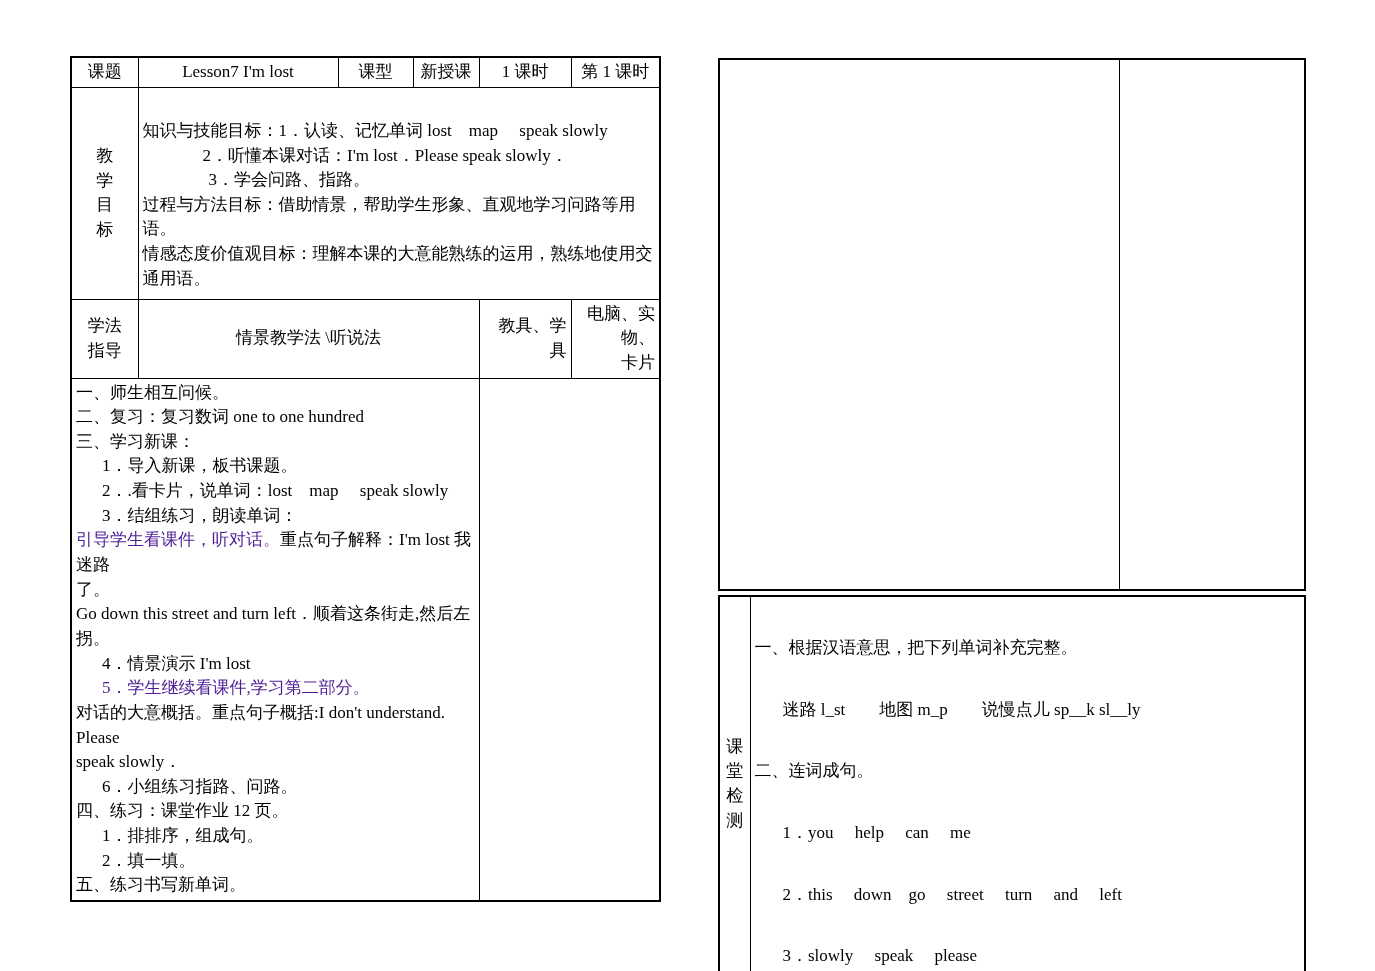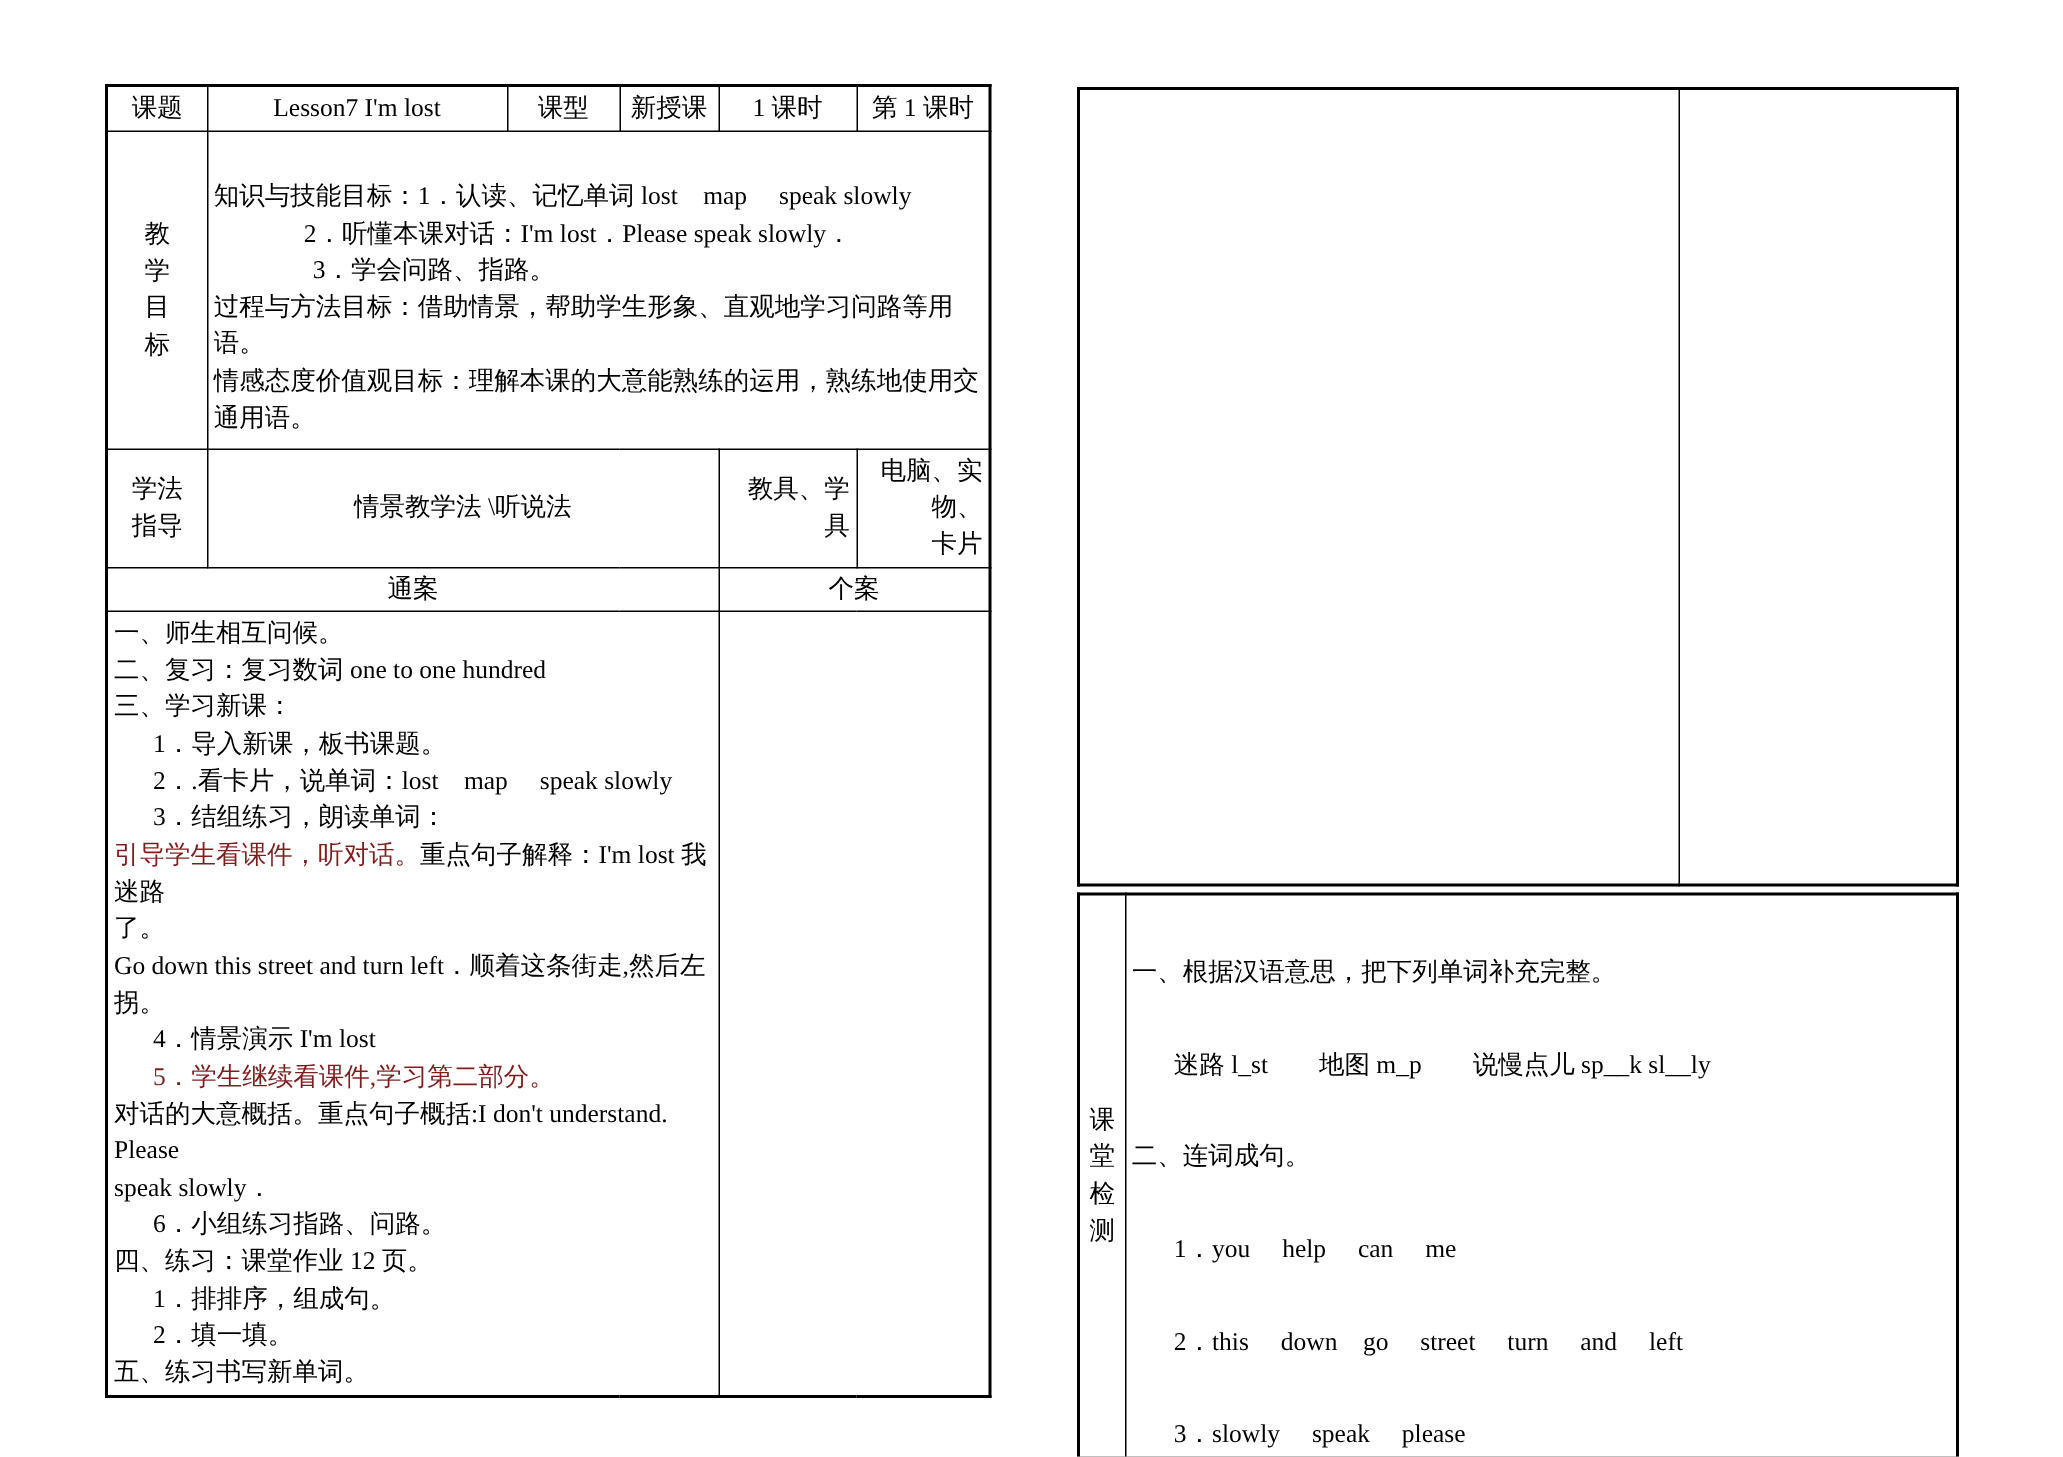--- a/index.html
+++ b/index.html
@@ -85,21 +85,21 @@
   .section-hdr { text-align: center; font-size: 14px; padding: 3px 0; }
 
   .body-text {
     font-size: 13.3px;
     line-height: 1.72;
     padding: 4px 6px 6px 6px;
   }
   .body-text .ln { display: block; white-space: pre-wrap; }
   .body-text .i1 { padding-left: 26px; }
   .body-text .i0 { padding-left: 0px; }
-  .blue { color: #7f1d1d; }
+  .blue { color: #4c1d95; }
 
   
   #right-top-table {
     left: 718px;
     top: 58px;
     width: 586px;
     height: 533px;
   }
   #right-top-table td { border: 1px solid #000; }
 
@@ -166,24 +166,20 @@
         <span class="ch">指导</span>
       </td>
       <td colspan="3" class="method-body mid">情景教学法 \听说法</td>
       <td class="ctr mid">教具、学具</td>
       <td class="ctr mid">
         <span style="display:block">电脑、实物、</span>
         <span style="display:block">卡片</span>
       </td>
     </tr>
 
-    <tr style="height:22px">
-      <td colspan="4" class="section-hdr">通案</td>
-      <td colspan="2" class="section-hdr">个案</td>
-    </tr>
 
     <tr style="height:494px">
       <td colspan="4" class="body-text top" id="lesson-body-cell">
             <span class="ln i0"><span>一、师生相互问候。</span></span>
             <span class="ln i0"><span>二、复习：复习数词 one to one hundred</span></span>
             <span class="ln i0"><span>三、学习新课：</span></span>
             <span class="ln i1"><span>1．导入新课，板书课题。</span></span>
             <span class="ln i1"><span>2．.看卡片，说单词：lost　map　 speak slowly</span></span>
             <span class="ln i1"><span>3．结组练习，朗读单词：</span></span>
             <span class="ln i0"><span class="blue">引导学生看课件，听对话。</span><span>重点句子解释：I'm lost 我迷路</span></span>

